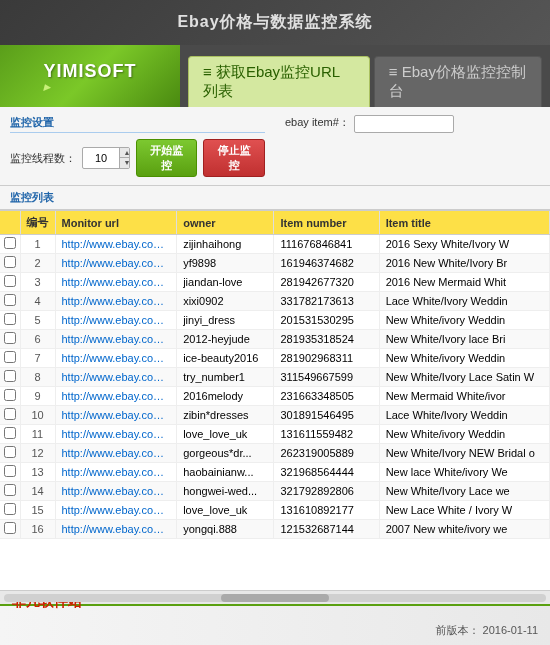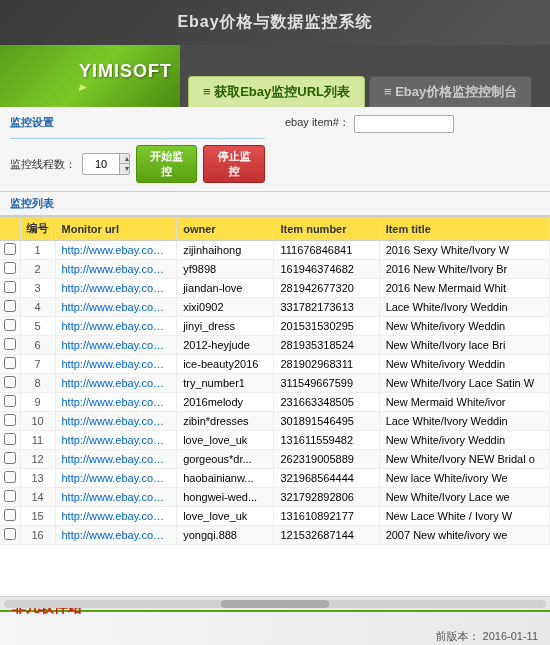--- a/index.html
+++ b/index.html
@@ -30,21 +30,21 @@
       display: flex;
       align-items: stretch;
       height: 62px;
       background: #f0f0f0;
     }
     .logo-section {
       width: 180px;
       background: linear-gradient(135deg, #5a9e1a 0%, #7bc828 50%, #4a8a10 100%);
       display: flex;
       align-items: center;
-      justify-content: flex-end;
+      justify-content: center;
       padding: 8px;
     }
     .logo-text {
       color: white;
       font-size: 18px;
       font-weight: bold;
       letter-spacing: 1px;
       text-shadow: 1px 1px 2px rgba(0,0,0,0.4);
     }
     .logo-sub {
@@ -57,22 +57,22 @@
       background: #4a4a4a;
       display: flex;
       align-items: flex-end;
       padding: 0 8px;
       gap: 4px;
     }
     .tab {
       padding: 6px 14px;
       border-radius: 4px 4px 0 0;
       cursor: pointer;
-      font-size: 13px;
-      font-weight: bold;
+      font-size: 15px;
+      font-weight: normal;
       user-select: none;
     }
     .tab.active {
       background: #d4e8a0;
       color: #2a6000;
       border: 1px solid #aac060;
       border-bottom: none;
     }
     .tab.inactive {
       background: #666;
@@ -91,21 +91,21 @@
     }
     .control-section {
       flex: 1;
     }
     .section-title {
       font-size: 11px;
       font-weight: bold;
       color: #2266aa;
       margin-bottom: 6px;
       border-bottom: 1px solid #aaccee;
-      padding-bottom: 8px;
+      padding-bottom: 2px;
     }
     .control-row {
       display: flex;
       align-items: center;
       gap: 6px;
     }
     .control-label {
       font-size: 11px;
       color: #333;
       white-space: nowrap;

